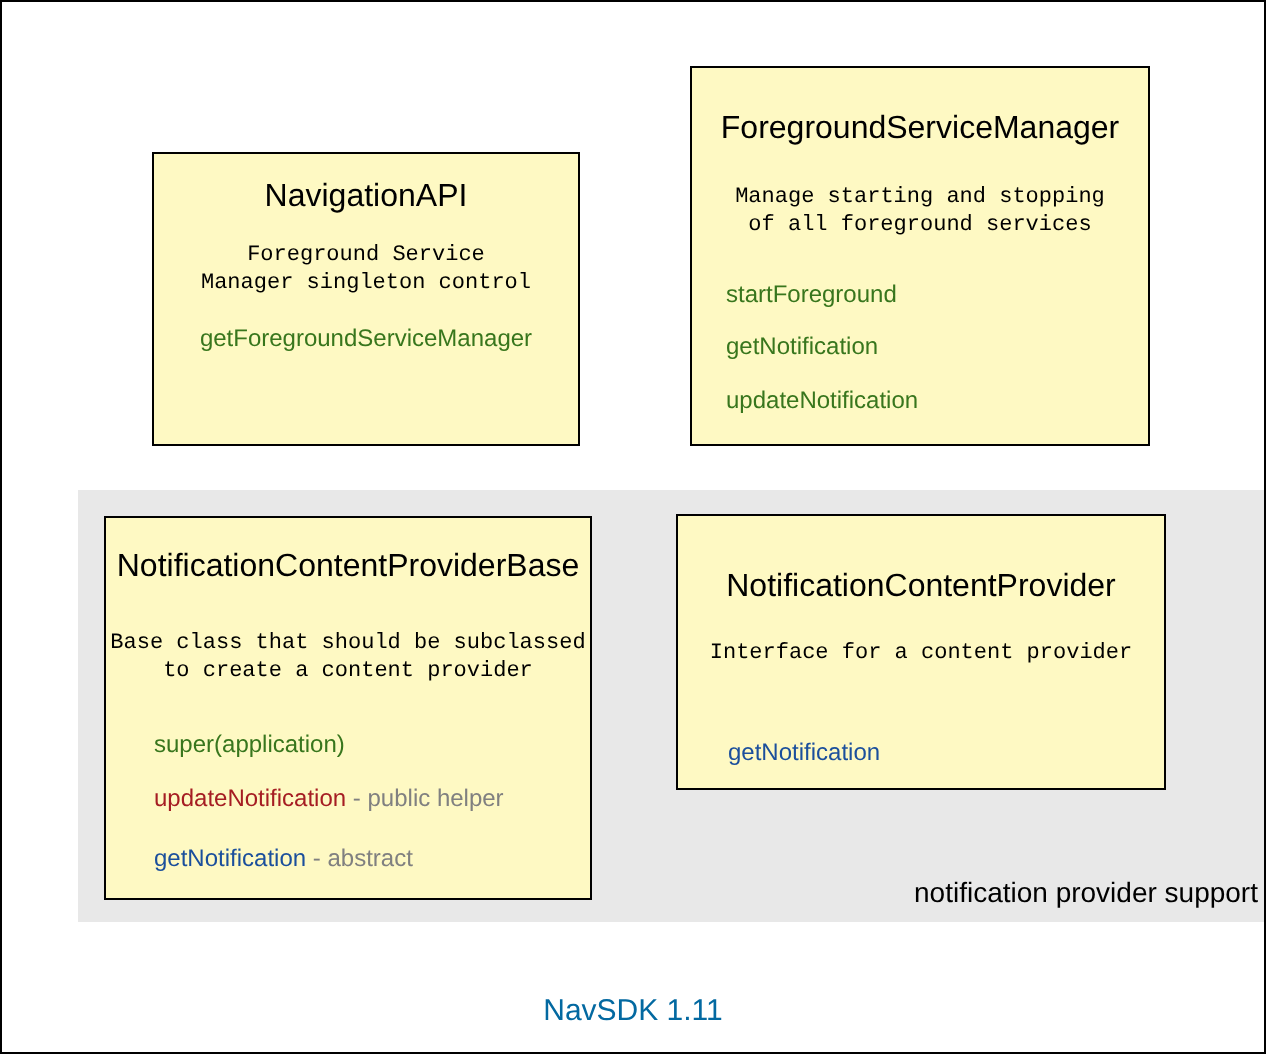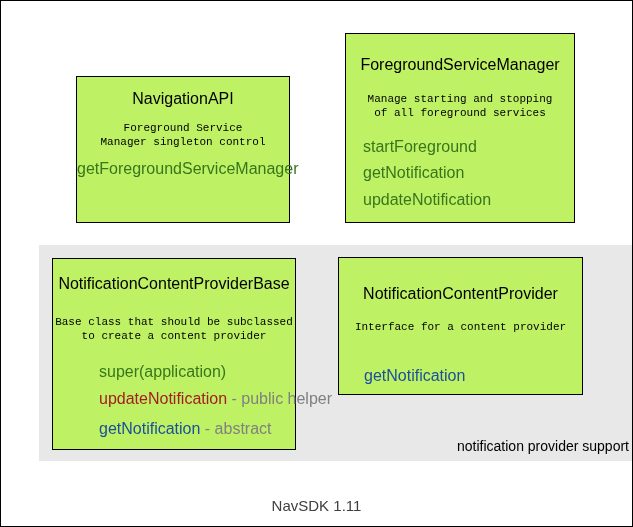--- a/index.html
+++ b/index.html
@@ -15,37 +15,37 @@
     height: 527px;
     box-sizing: border-box;
     border: 1.5px solid #000000;
     background: #ffffff;
     overflow: hidden;
   }
   .class-box {
     position: absolute;
     box-sizing: border-box;
     border: 1.5px solid #000000;
-    background: #bef264;
+    background: #fef9c3;
   }
   .class-title {
     font-size: 16px;
     line-height: 19px;
     text-align: center;
     white-space: nowrap;
   }
   .class-desc {
     font-size: 11px;
     line-height: 14px;
     text-align: center;
     white-space: nowrap;
     font-family: Liberation Mono, monospace;
   }
   .method {
-    font-size: 16px;
+    font-size: 12px;
     line-height: 14px;
     white-space: nowrap;
   }
   .m-green { color: var(--method-green, #38761d); }
   .m-red   { color: var(--method-red, #a51d23); }
   .m-blue  { color: var(--method-blue, #1b4f9c); }
   .m-note  { color: var(--annotation-gray, #808080); }
 
   
   .box-nav { left: 75px; top: 75px; width: 214px; height: 147px; padding-top: 12px; }
@@ -72,36 +72,36 @@
     position: absolute;
     right: 24px; bottom: 7px;
     font-size: 14px;
     white-space: nowrap;
     color: #000000;
   }
 
   
   .box-base { left: 13px; top: 13px; width: 244px; height: 192px; padding-top: 15px; }
   .box-base .class-desc { margin-top: 22px; }
-  .box-base .method { padding-left: 24px; text-align: left; margin-left: 22px; }
+  .box-base .method { padding-left: 24px; text-align: left; }
   .box-base .method.first { margin-top: 22px; }
   .box-base .method.second { margin-top: 13px; }
   .box-base .method.third { margin-top: 16px; }
 
   
   .box-ncp { left: 299px; top: 12px; width: 245px; height: 138px; padding-top: 26px; }
   .box-ncp .class-desc { margin-top: 17px; }
   .box-ncp .method { padding-left: 25px; text-align: left; margin-top: 35px; }
 
   .footer-label {
     position: absolute;
     left: 0; right: 0; top: 496px;
     text-align: center;
     font-size: 15px;
-    color: #404040;
+    color: #0369a1;
   }
 </style>
 </head>
 <body>
 
 <div class="page">
 
   <div class="class-box box-nav">
     <div class="class-title">NavigationAPI</div>
     <div class="class-desc">

